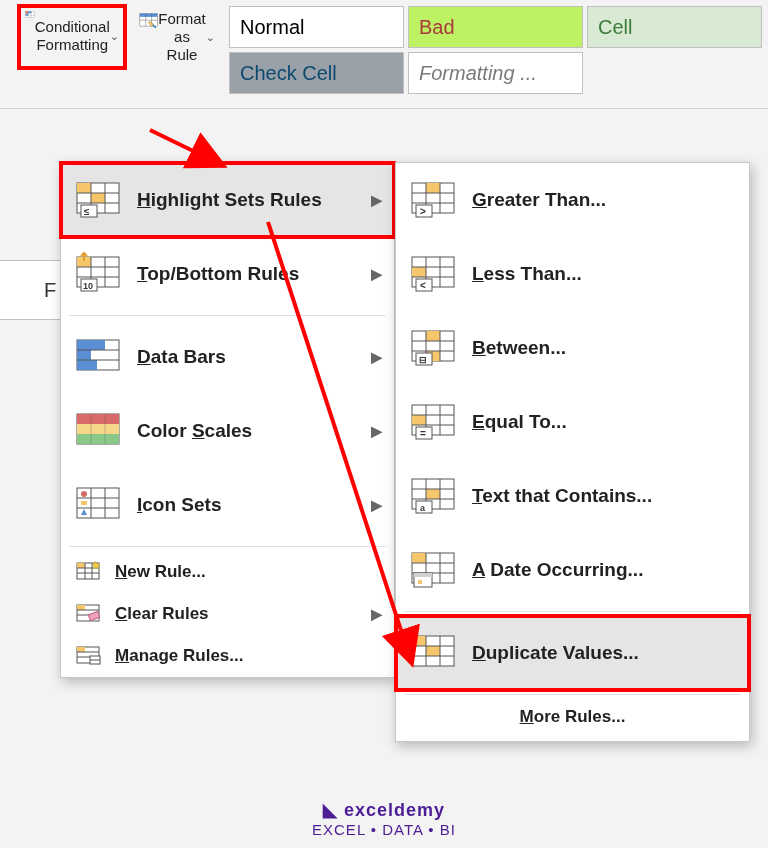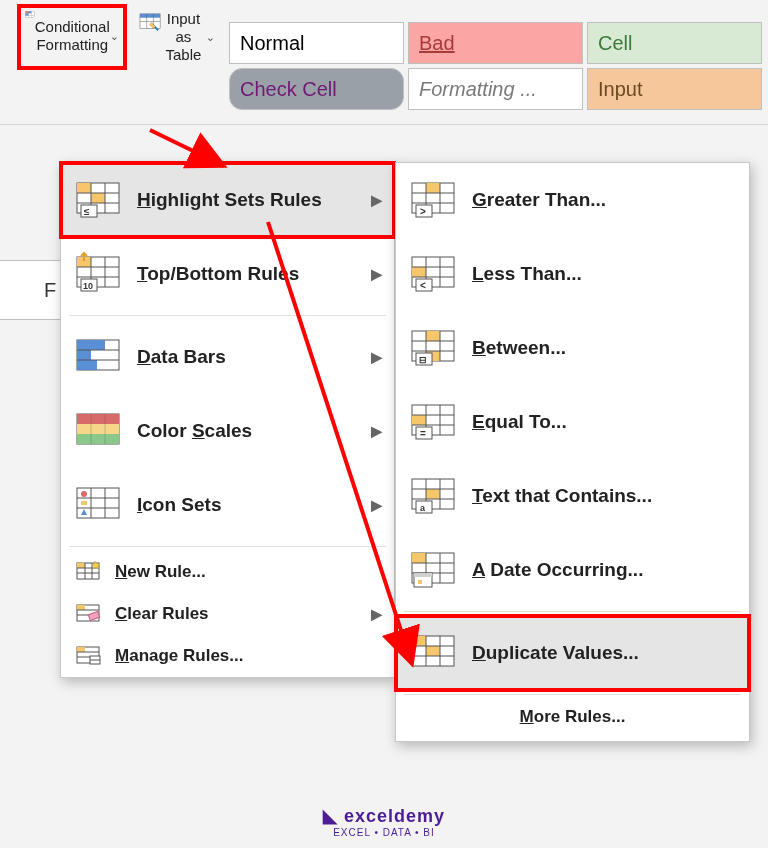--- a/index.html
+++ b/index.html
@@ -28,21 +28,21 @@
     cursor: pointer;
     text-align: center;
     line-height: 1.2;
   }
   .ribbon-btn .ico { width: 46px; height: 46px; margin-bottom: 6px; position: relative; }
   .styles-gallery {
     display: grid;
     grid-template-columns: repeat(3, 175px);
     grid-auto-rows: 42px;
     gap: 4px;
-    margin-top: 16px;
+    margin-top: 0;
   }
   .style-box {
     border: 1px solid #c0c0c0;
     display: flex;
     align-items: center;
     padding: 0 10px;
     font-size: 20px;
   }
   .highlight-red { outline: 4px solid #ff0000; outline-offset: -2px; }
 
@@ -130,42 +130,39 @@
       <svg viewBox="0 0 46 46">
           <rect x="2" y="6" width="42" height="30" fill="#fff" stroke="#555"></rect>
           <rect x="2" y="6" width="42" height="8" fill="#5a8fd6"></rect>
           <line x1="2" y1="22" x2="44" y2="22" stroke="#555"></line>
           <line x1="16" y1="6" x2="16" y2="36" stroke="#555"></line>
           <line x1="30" y1="6" x2="30" y2="36" stroke="#555"></line>
           <path d="M28 28 L40 40" stroke="#2a7fbf" stroke-width="4"></path>
           <path d="M26 24 L34 32 L30 36 L22 28 Z" fill="#f4c76a" stroke="#b88a2a"></path>
         </svg>
     </div>
-    <span>Input as Table</span>
+    <span>Format as Rule</span>
     <span style="font-size:11px; color:#555; margin-top:2px;">⌄</span>
   </div>
 
   <div class="styles-gallery">
     <div class="style-box" style="background: rgb(255, 255, 255); color: rgb(0, 0, 0);">
         <span>Normal</span>
       </div>
-    <div class="style-box" style="background: #fca5a5; color: rgb(168, 58, 58); text-decoration: underline;">
+    <div class="style-box" style="background: #bef264; color: rgb(168, 58, 58);">
         <span>Bad</span>
       </div>
     <div class="style-box" style="background: rgb(216, 234, 211); color: rgb(59, 122, 59);">
         <span>Cell</span>
       </div>
-    <div class="style-box" style="background: rgb(154, 160, 168); color: #701a75; border-radius: 13px;">
+    <div class="style-box" style="background: rgb(154, 160, 168); color: #0c4a6e;">
         <span>Check Cell</span>
       </div>
     <div class="style-box" style="background: rgb(255, 255, 255); color: rgb(122, 122, 122); font-style: italic;">
         <span>Formatting ...</span>
-      </div>
-    <div class="style-box" style="background: rgb(246, 199, 154); color: rgb(106, 74, 32);">
-        <span>Input</span>
       </div>
   </div>
 </div>
 
 <div class="spreadsheet-bg">
     <span>F</span>
   </div>
 <div class="col-hdr"><span>L</span></div>
 
 <div class="menu menu1">
@@ -415,14 +412,14 @@
     <marker id="ah" markerWidth="12" markerHeight="12" refX="9" refY="5" orient="auto">
       <polygon points="0,0 10,5 0,10" fill="#ff0000"></polygon>
     </marker>
   </defs>
   <line x1="150" y1="130" x2="224" y2="166" stroke="#ff0000" stroke-width="4" marker-end="url(#ah)"></line>
   <line x1="268" y1="222" x2="412" y2="664" stroke="#ff0000" stroke-width="4" marker-end="url(#ah)"></line>
 </svg>
 
 <div class="watermark">
   <div style="font-size:18px; font-weight:600;">◣ <span>exceldemy</span></div>
-  <div style="font-size:10px;">EXCEL • DATA • BI</div>
+  <div style="font-size:15px;">EXCEL • DATA • BI</div>
 </div>
 
 </body></html>

